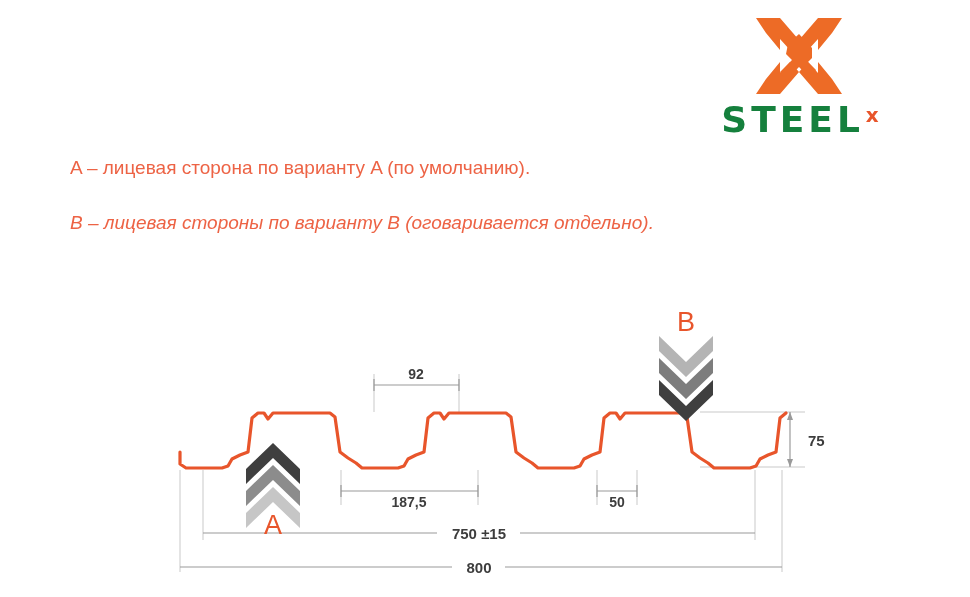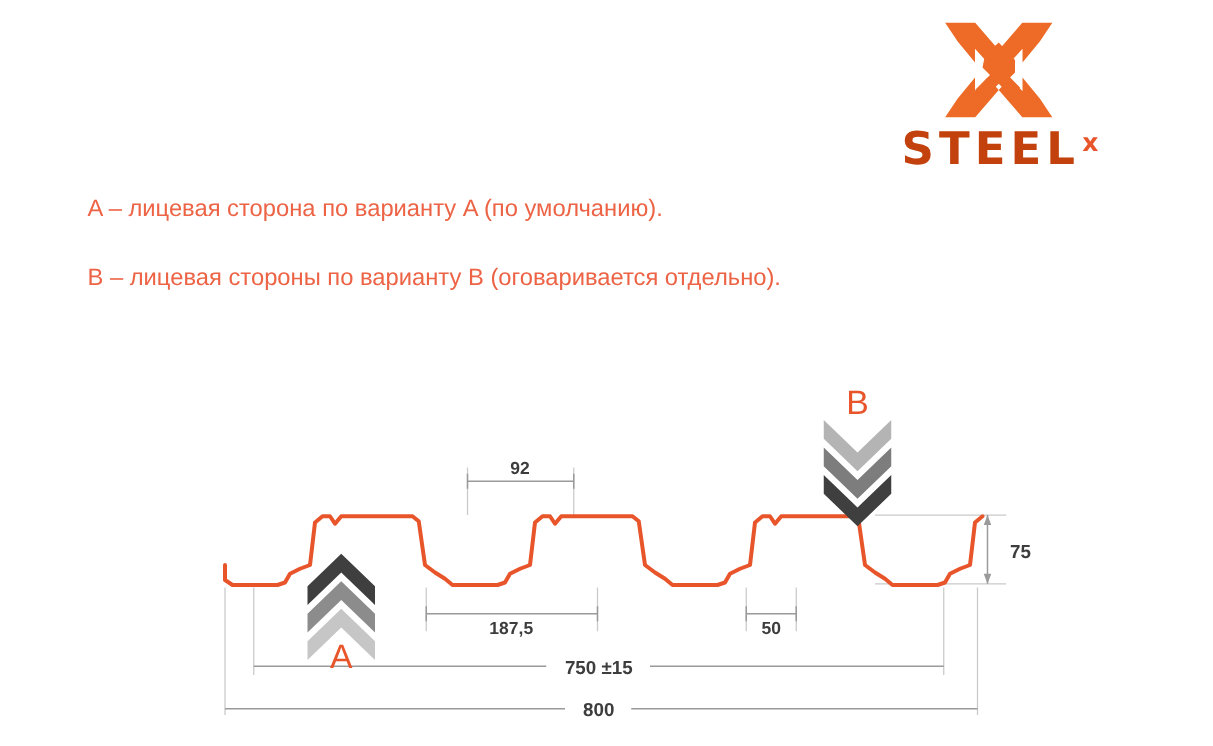--- a/index.html
+++ b/index.html
@@ -39,21 +39,21 @@
     left: 0;
     width: 230px;
     height: 44px;
     text-align: center;
   }
   .logo-steel {
     font-family: "DejaVu Sans", sans-serif;
     font-size: 36px;
     font-weight: bold;
     letter-spacing: 4px;
-    color: #c2410c;
+    color: #15803d;
     display: inline-block;
     vertical-align: baseline;
   }
   .logo-x {
     font-family: "DejaVu Sans", sans-serif;
     font-size: 20px;
     font-weight: bold;
     color: #e8552b;
     display: inline-block;
     vertical-align: baseline;
@@ -70,21 +70,21 @@
     width: 760px;
   }
   .note-line {
     color: #ed6345;
     font-family: "Liberation Sans", sans-serif;
     font-size: 19px;
     line-height: 26px;
     white-space: nowrap;
     margin-left: 16px;
   }
-  .note-line + .note-line { margin-top: 29px; }
+  .note-line + .note-line { margin-top: 29px; font-style: italic; }
 
   
   #drawing {
     position: absolute;
     left: 0;
     top: 280px;
     width: 970px;
     height: 317px;
   }
   #drawing svg { display: block; }

